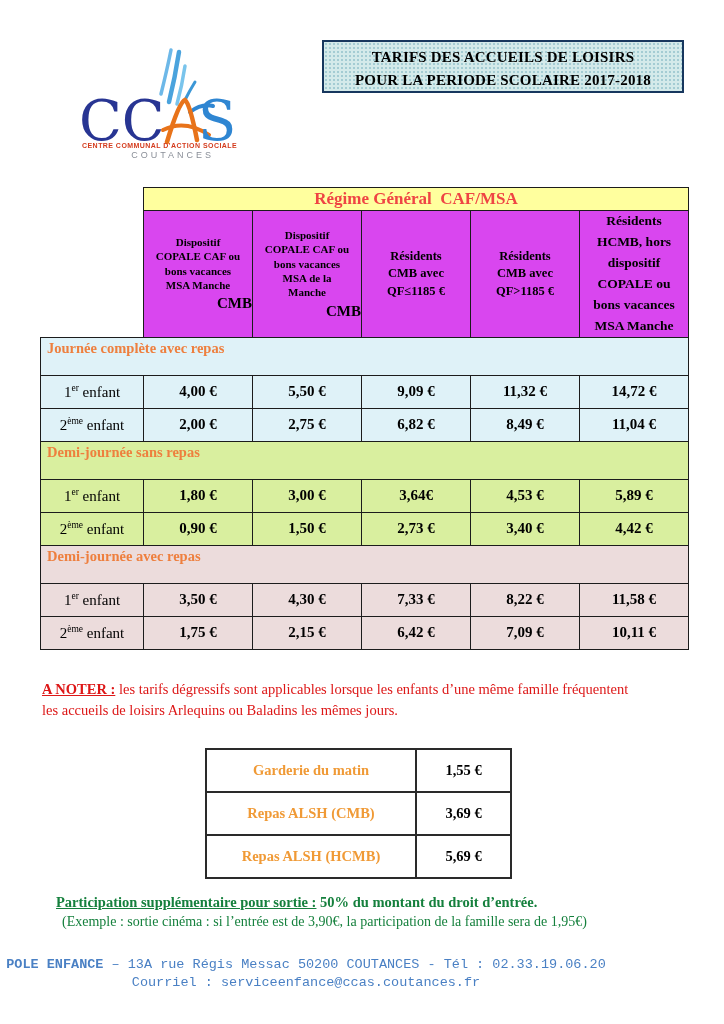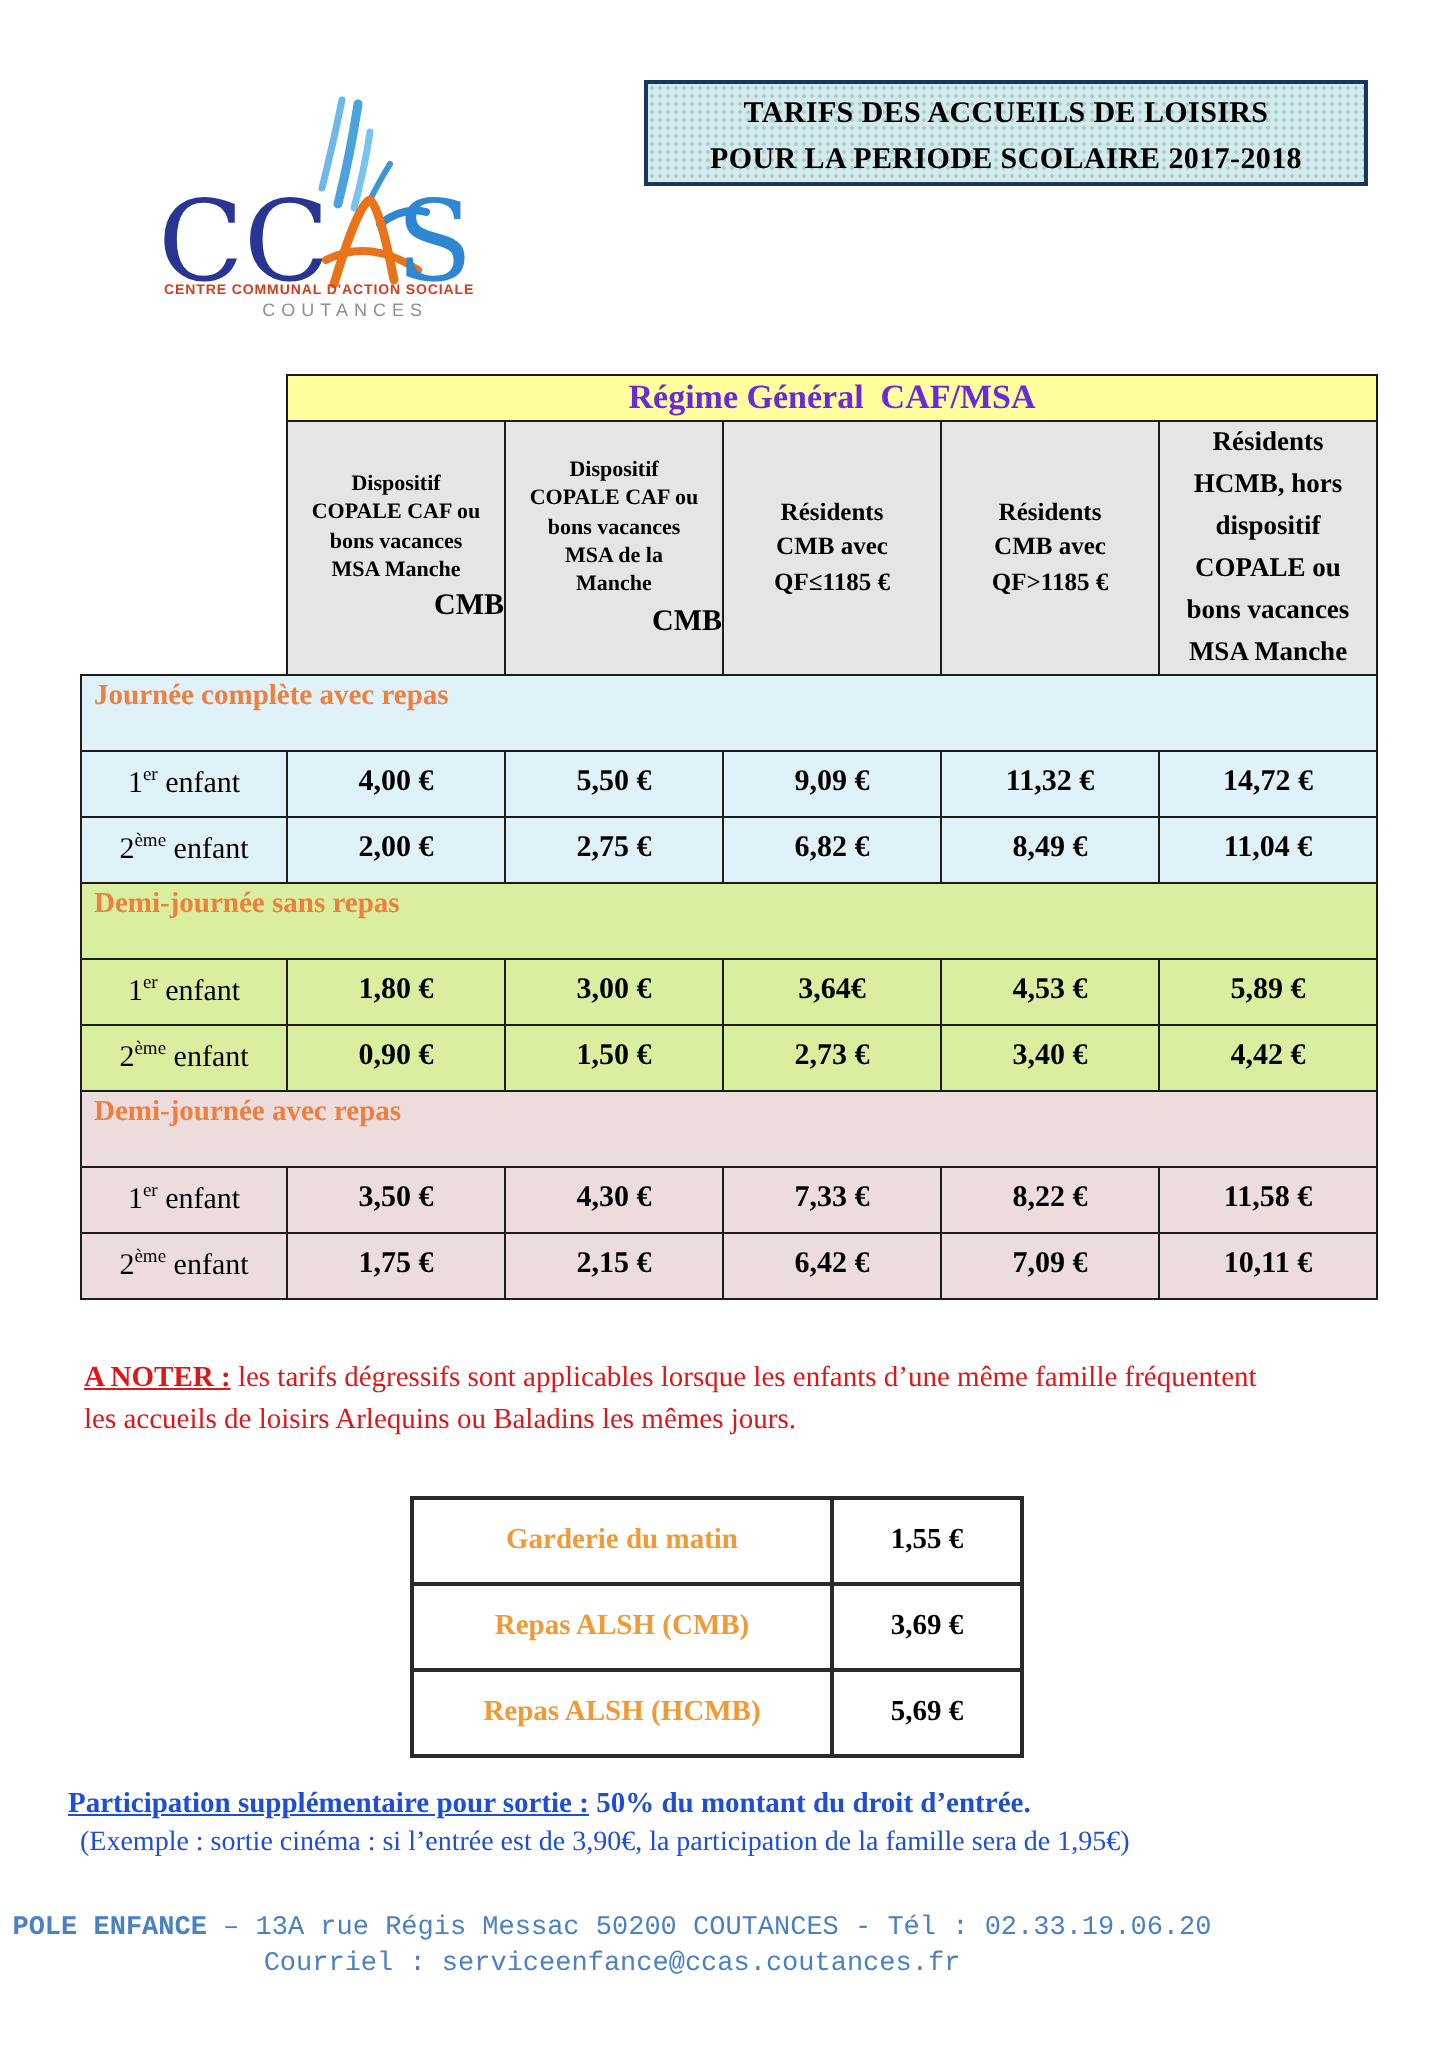--- a/index.html
+++ b/index.html
@@ -32,25 +32,25 @@
     font-family:"Liberation Sans", sans-serif; font-size:9px; color:#8a8f98;
     letter-spacing:3px; text-align:right; padding-right:24px; margin-top:1px;
   }
 
   
   .main-table { left:40px; top:187px; }
   table { border-collapse:collapse; }
   .tariff td { border:1.5px solid #1c1c1c; text-align:center; vertical-align:middle; }
   .tariff td.nb { border:none; background:#ffffff; }
   .regime {
-    background:#ffff9e; color:#6d28d9; font-weight:bold; font-size:17px;
+    background:#ffff9e; color:#ef4444; font-weight:bold; font-size:17px;
     height:23px;
   }
   .tranche { background:#ffffff; font-weight:bold; font-size:14px; height:22px; }
-  .descrow td { background:#e5e5e5; font-weight:bold; height:120px; }
+  .descrow td { background:#d946ef; font-weight:bold; height:120px; }
   .desc-ab { font-size:11px; line-height:1.3; white-space:pre-line; }
   .desc-cmb { font-size:15px; margin-top:3px;text-align:right; }
   .desc-r { font-size:12.5px; line-height:1.4; white-space:pre-line; }
   .desc-3 { font-size:13.5px; line-height:1.55; white-space:pre-line; }
   .sec-title td {
     text-align:left; vertical-align:top; height:38px;
     padding:2px 0 0 6px; font-weight:bold; font-size:14.5px; color:#ee7f3e;
   }
   .sec-blue td  { background:#dff2f8; }
   .sec-green td { background:#d9ef9f; }
@@ -66,21 +66,21 @@
   }
   .bu { font-weight:bold; text-decoration:underline; }
   .bold { font-weight:bold; }
 
   
   .extras { left:205px; top:748px; }
   .extras td { border:2px solid #2a2a2a; height:43px; text-align:center; vertical-align:middle; }
   .extras .elbl { width:210px; color:#f09a36; font-weight:bold; font-size:14.5px; }
   .extras .eval { width:95px; font-weight:bold; font-size:14.5px;margin-top:40px; }
 
-  .participation { left:34px; top:892px; width:664px; color:#1d4ed8; font-size:14.5px; line-height:1.4; }
+  .participation { left:56px; top:892px; width:664px; color:#15803d; font-size:14.5px; line-height:1.4; }
   .part-example { font-size:14px; padding-left:6px; font-weight:normal; }
 
   
   .footer {
     left:0; top:956px; width:612px; text-align:center;
     font-family:Liberation Mono, monospace; font-size:13.5px;
     color:#4a80c4; line-height:1.35;
   }
 </style>
 </head>

